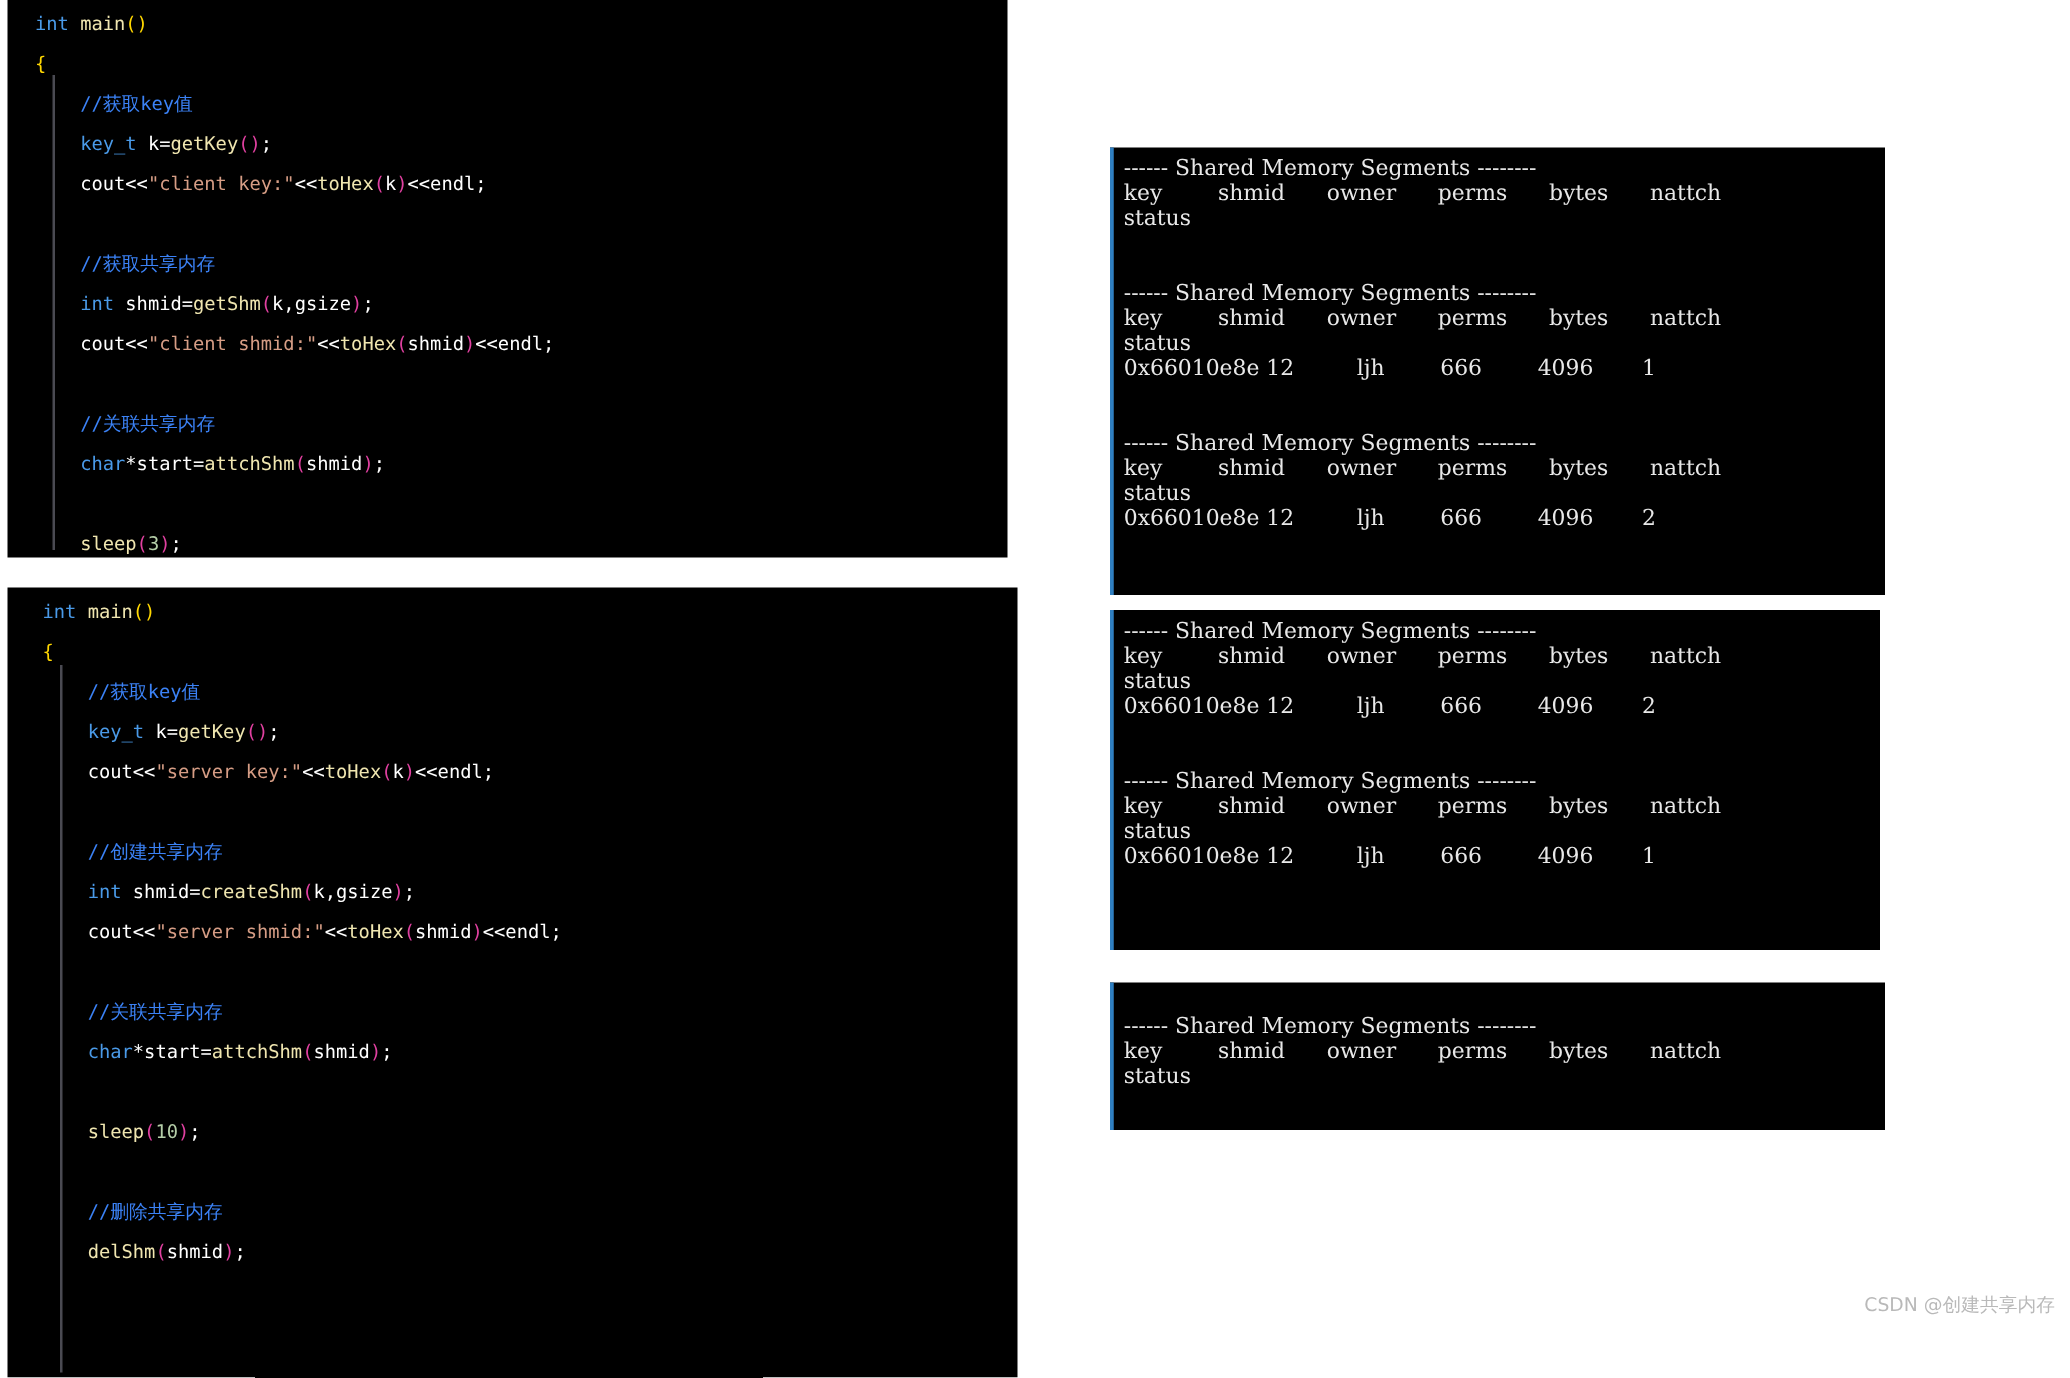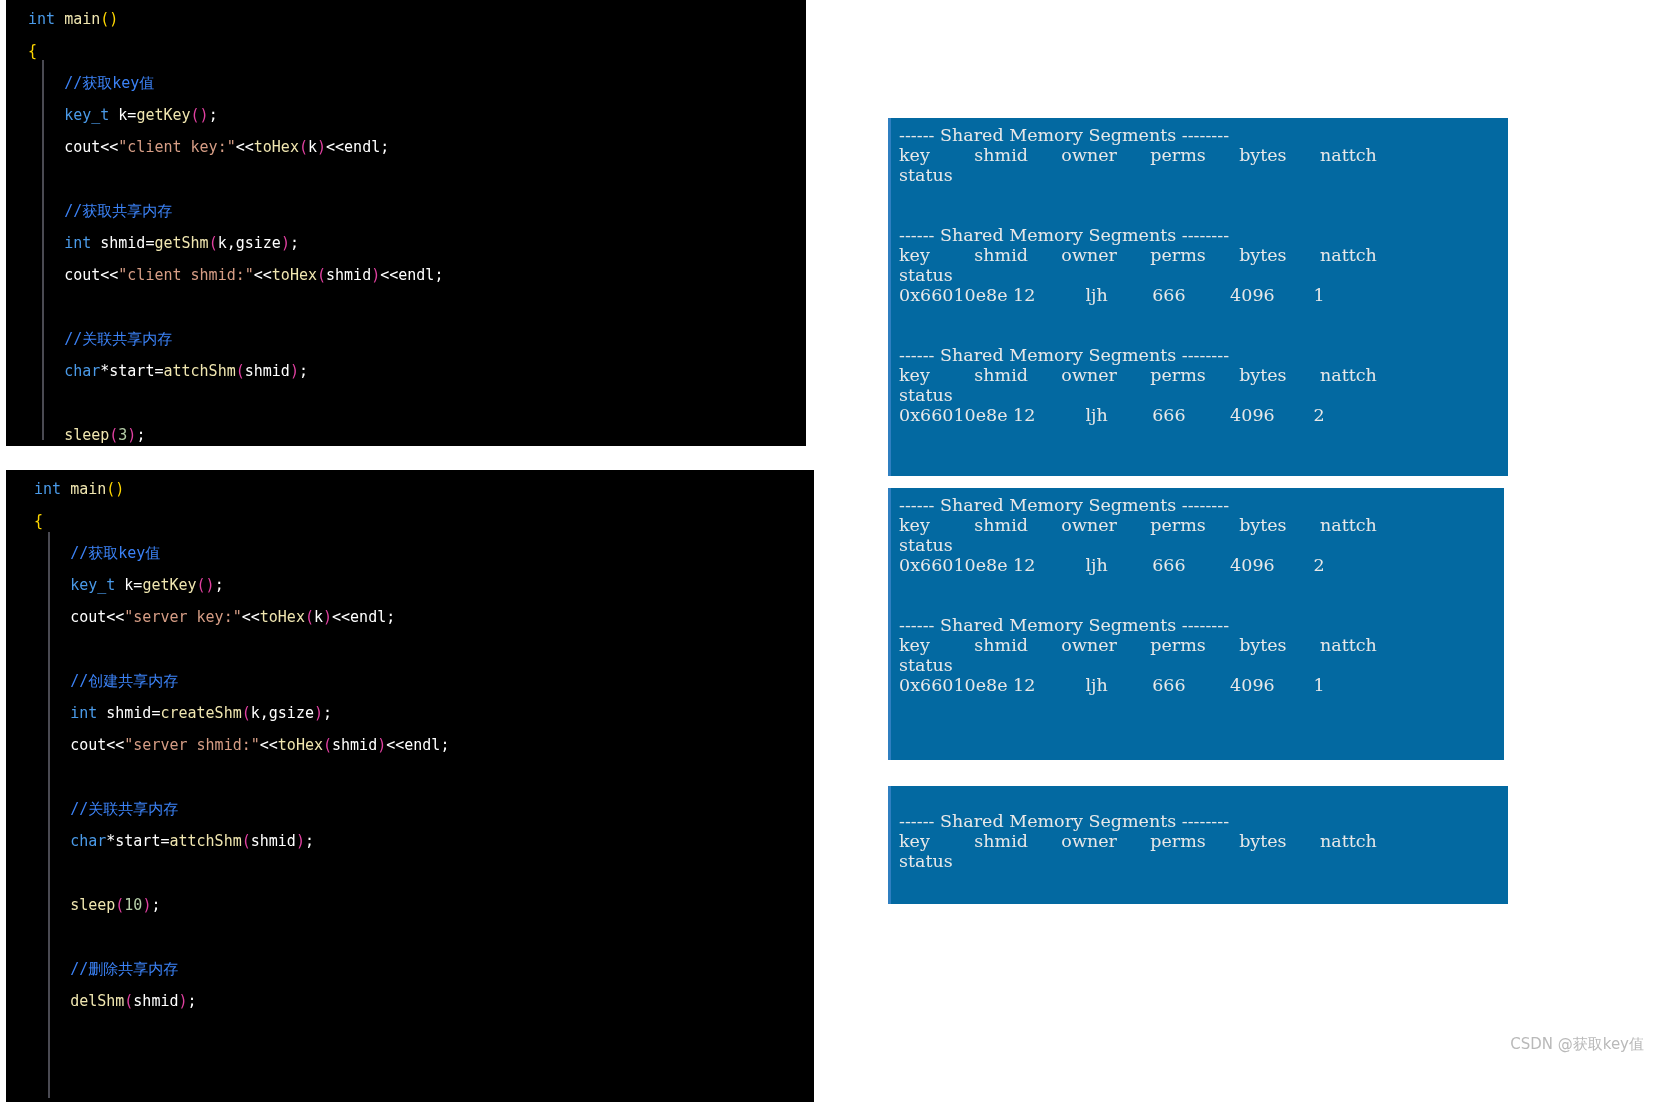--- a/index.html
+++ b/index.html
@@ -49,21 +49,21 @@
   .t-cmt     { color: #3b82f6; }   
   .t-num     { color: #b5cea8; }   
   .t-paren-y { color: #ffd700; }   
   .t-paren-m { color: #e040a0; }   
   .t-op      { color: #ffffff; }   
   .t-brace   { color: #ffd700; }
 
   
   .term-panel {
     position: absolute;
-    background: #0369a1;
+    background: #000000;
     box-sizing: border-box;
     border-left: 3px solid #2f7fc1;
     overflow: hidden;
   }
   .term-body {
     font-family: "DejaVu Serif", "Liberation Serif", serif;
     font-size: 17.5px;
     line-height: 1.14;
     color: #e8e8e8;
     white-space: pre;
@@ -105,13 +105,13 @@
 </div>
 
 <div class="term-panel" id="terminal-middle-panel" style="left:888px; top:488px; width:616px; height:272px;">
   <div class="term-body" id="terminal-middle-body"><div class="term-line">------ Shared Memory Segments --------</div><div class="term-line">key        shmid      owner      perms      bytes      nattch</div><div class="term-line">status</div><div class="term-line">0x66010e8e 12         ljh        666        4096       2</div><div class="term-line term-blank">&nbsp;</div><div class="term-line term-blank">&nbsp;</div><div class="term-line">------ Shared Memory Segments --------</div><div class="term-line">key        shmid      owner      perms      bytes      nattch</div><div class="term-line">status</div><div class="term-line">0x66010e8e 12         ljh        666        4096       1</div></div>
 </div>
 
 <div class="term-panel" id="terminal-bottom-panel" style="left:888px; top:786px; width:620px; height:118px;">
   <div class="term-body" id="terminal-bottom-body" style="padding-top:26px;"><div class="term-line">------ Shared Memory Segments --------</div><div class="term-line">key        shmid      owner      perms      bytes      nattch</div><div class="term-line">status</div></div>
 </div>
 
-<div class="watermark">CSDN @获取key值</div>
+<div class="watermark">CSDN @创建共享内存</div>
 
 </body></html>

